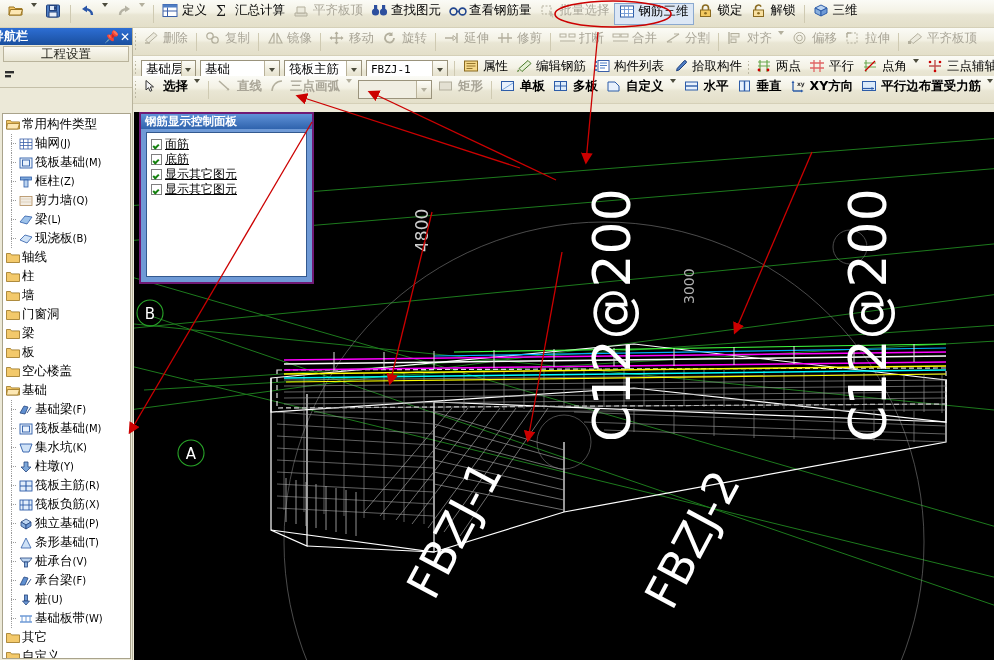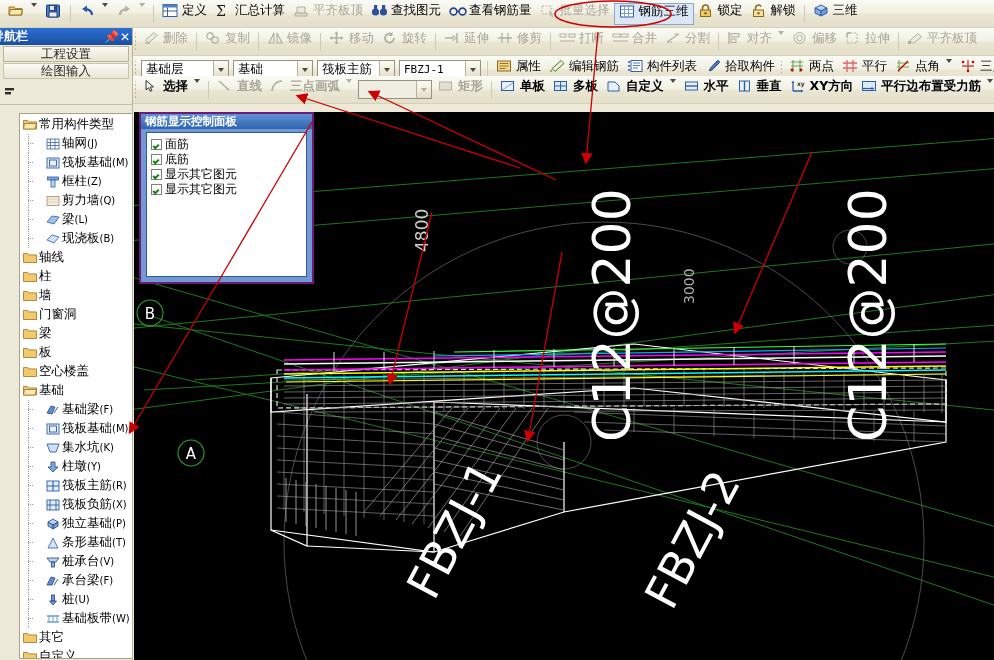--- a/index.html
+++ b/index.html
@@ -66,26 +66,26 @@
   #nav-title .pin, #nav-title .cls { width:14px; text-align:center; font-size:12px;
     color:#fff; font-weight:bold; }
   .navbtn { height:16px; margin:1px 3px 0 3px;
     background:linear-gradient(to bottom,#fbfaf3,#e8e5d2);
     border:1px solid #b9b39b; display:flex; align-items:center; justify-content:center;
     font-size:12.5px; color:#2a2a22; }
   .navbtn.flat { border-color:#c9c4ad; }
   #nav-strip { height:24px; margin-top:2px; border-bottom:1px solid #c4bfa8;
     display:flex; align-items:center; padding-left:4px; }
   #tree { position:absolute; left:2px; top:85px; width:129px; height:546px;
-    background:#fff; border:1px solid #a9a38b; overflow:hidden; padding-top:1px;margin-left:17px; }
+    background:#fff; border:1px solid #a9a38b; overflow:hidden; padding-top:1px; }
   .tn { height:19px; display:flex; align-items:center; font-size:12.5px; color:#000;
         white-space:nowrap; }
   .tn .tlabel { margin-left:2px; }
   .tn.lvl0 { padding-left:3px; }
-  .tn.lvl1 { padding-left:26px; position:relative; }
+  .tn.lvl1 { padding-left:16px; position:relative; }
   .tn.lvl1:before { content:""; position:absolute; left:8px; top:0; bottom:0; width:1px;
     background-image:linear-gradient(#9a9a9a 50%, transparent 50%); background-size:1px 2px; }
   .tn.lvl1:after { content:""; position:absolute; left:8px; top:9px; width:5px; height:1px;
     background-image:linear-gradient(to right,#9a9a9a 50%, transparent 50%); background-size:2px 1px; }
   .sub { font-size:10px; }
 
   
   .fold { width:14px;height:12px;flex:0 0 auto; }
 
   
@@ -94,21 +94,21 @@
   #canvas svg { position:absolute; left:0; top:0; }
 
   
   #rebar-panel { position:absolute; left:139px; top:112px; width:175px; height:172px;
     border:2px solid #701a75; background:#6f9ad6; }
   #rebar-title { height:15px; background:linear-gradient(to bottom,#5f92d8,#2f63ad);
     color:#fff; font-size:11.5px; font-weight:bold; display:flex; align-items:center;
     padding-left:4px; }
   #rebar-body { position:absolute; left:5px; top:18px; right:5px; bottom:5px;
     background:#fff; border:1px solid #33598f; padding:4px 0 0 4px; }
-  .ckrow { display:flex; align-items:center; height:15px; }
+  .ckrow { display:flex; align-items:center; height:15px;text-decoration:underline; }
   .ckbox { width:11px;height:11px;border:1px solid #7f7f7f;background:#fff;
     position:relative; flex:0 0 auto; }
   .ckbox:after { content:""; position:absolute; left:1px; top:4px; width:4px; height:2px;
     border-left:2px solid #14820f; border-bottom:2px solid #14820f;
     transform:rotate(-45deg); }
   .ckrow .cl { font-size:12px; margin-left:3px; color:#000; }
 
   
   #anno { position:absolute; left:0; top:0; width:994px; height:660px; pointer-events:none; }
 </style>
@@ -398,21 +398,21 @@
         <path d="M11 2.5 14.5 6 6 12.5l-3-3z" fill="#eceadd" stroke="#b3af9d"></path>
         <rect x="1" y="10" width="3" height="3" fill="#b3af9d"></rect>
           </svg>
         </span>
       <span class="lbl">平齐板顶</span>
     </div>
   </div>
 
   <div class="tb row3" id="toolbar-component">
     <div class="dot-sep"></div>
-    <div class="combo" style="width:88px">
+    <div class="combo" style="width:55px">
       <span class="cv">基础层</span>
       <span class="cb">
           <span class="caret" style="margin:0"></span>
         </span>
     </div>
     <div class="combo" style="width:80px">
       <span class="cv">基础</span>
       <span class="cb">
           <span class="caret" style="margin:0"></span>
         </span>
@@ -630,23 +630,20 @@
   </div>
 
   <div id="nav">
     <div id="nav-title">
       <span class="t">导航栏</span>
       <span class="pin">📌</span>
       <span class="cls">✕</span>
     </div>
     <div class="navbtn">
       <span>工程设置</span>
-    </div>
-    <div class="navbtn flat">
-      <span>绘图输入</span>
     </div>
     <div id="nav-strip">
       <span class="ic">
           <svg width="16" height="14" viewBox="0 0 16 14">
         <rect x="1" y="3" width="9" height="2.4" fill="#2e2e2e"></rect>
         <rect x="1" y="7" width="6" height="2.4" fill="#2e2e2e"></rect>
           </svg>
         </span>
     </div>
 

